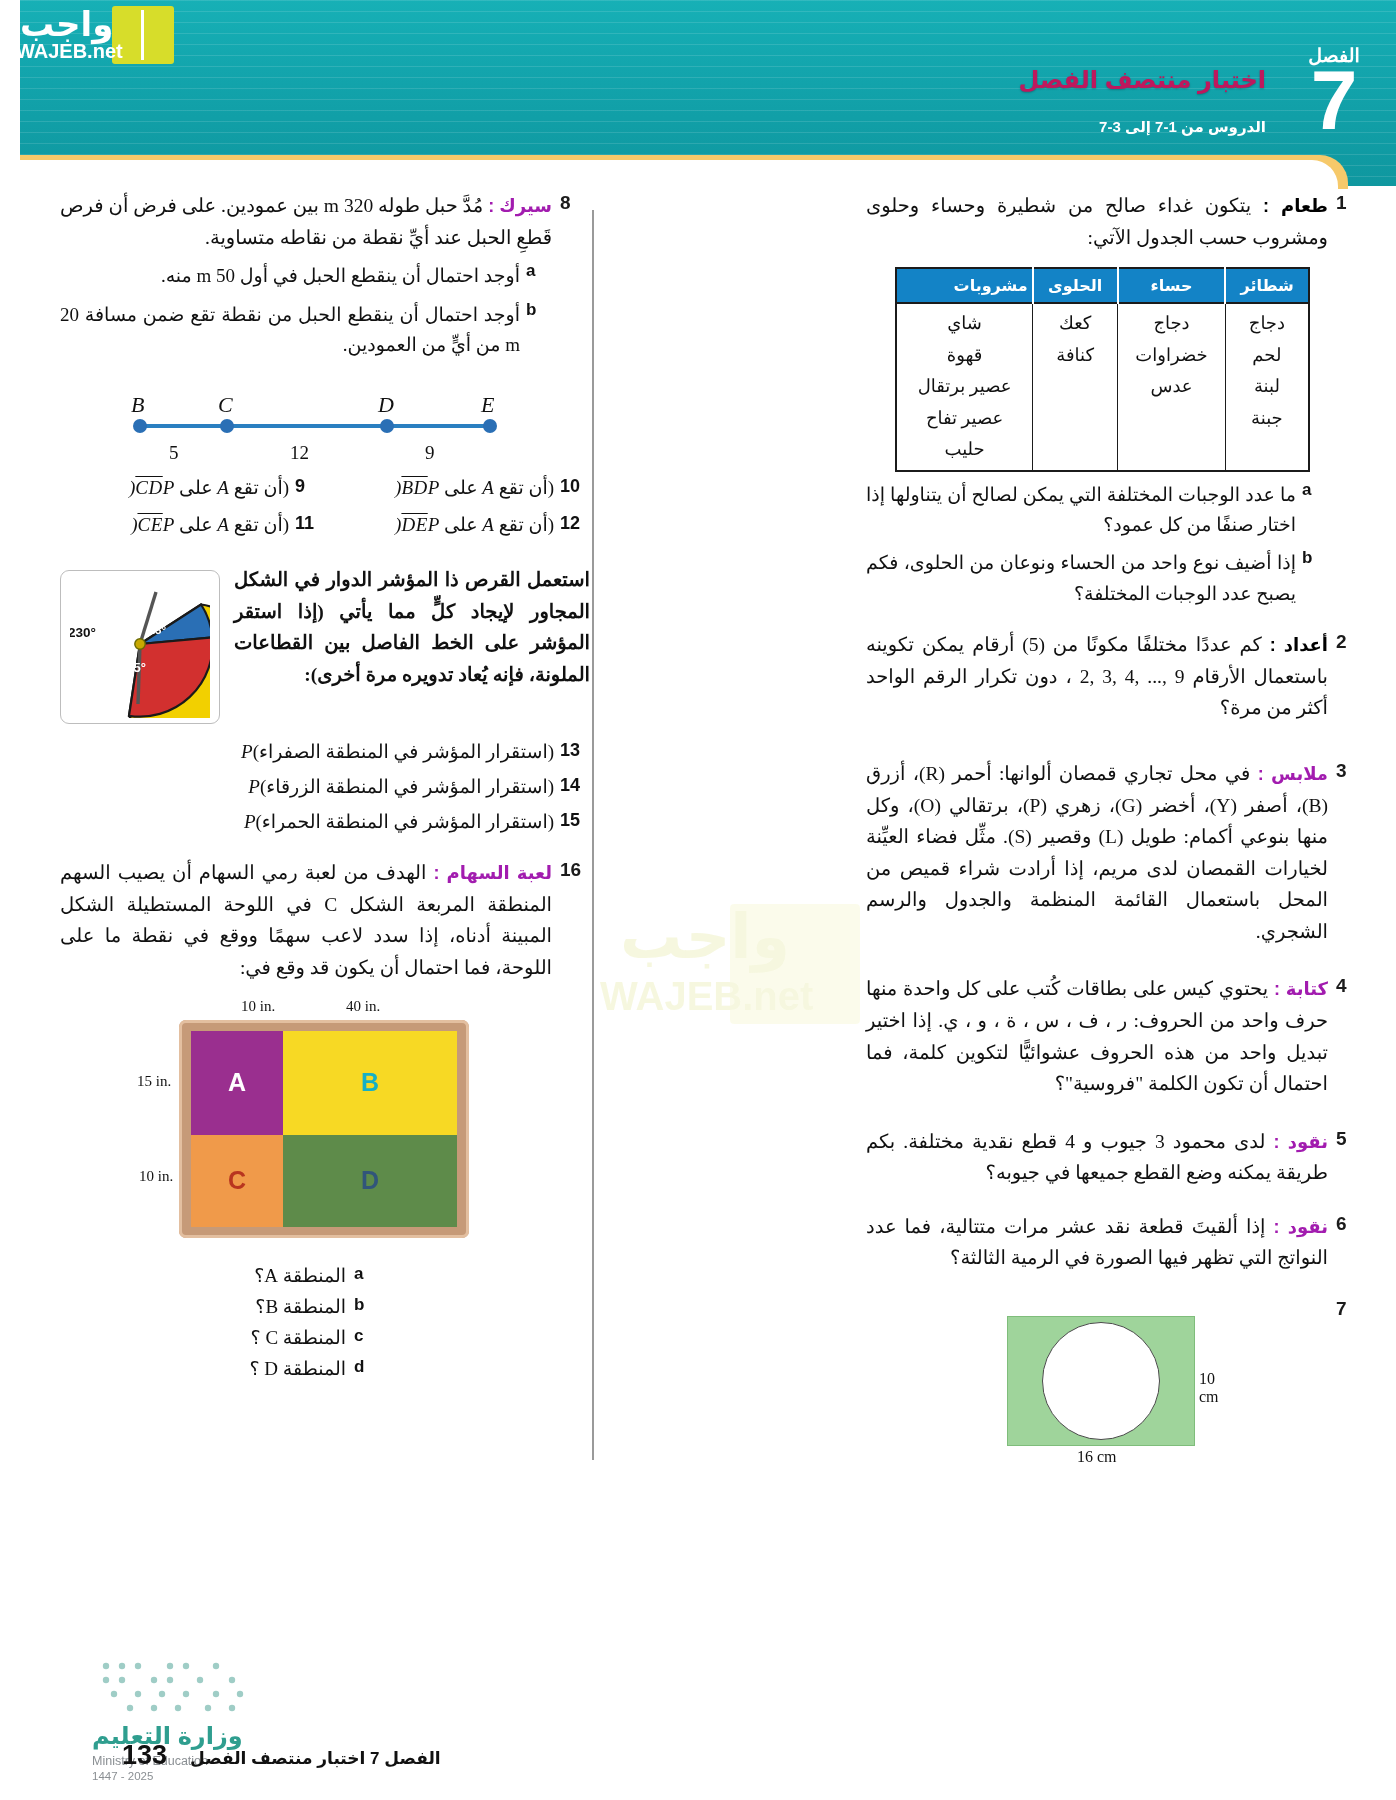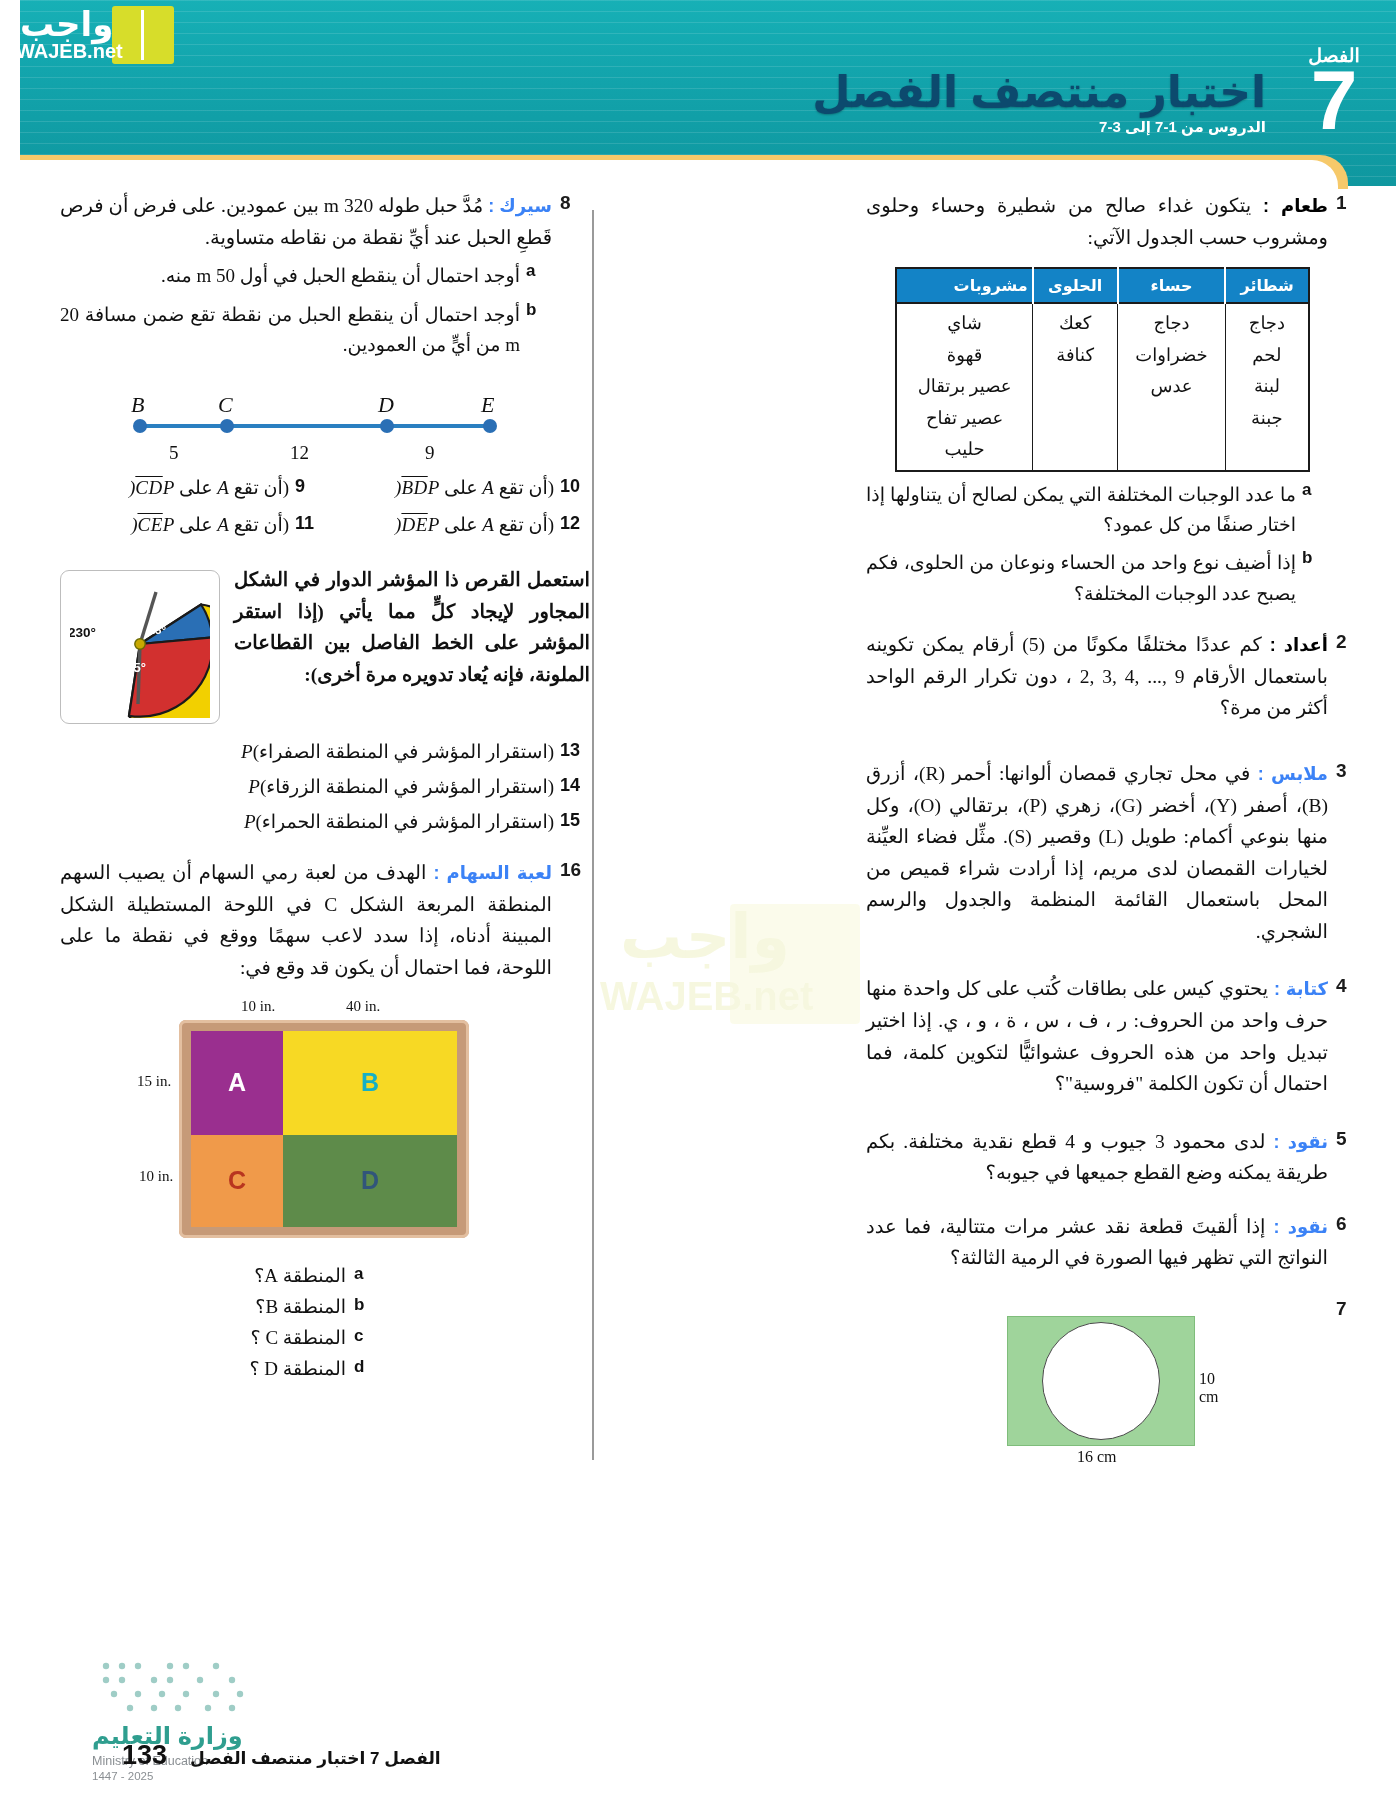--- a/index.html
+++ b/index.html
@@ -44,23 +44,23 @@
     font-family:Liberation Serif, serif;
     font-size:19px;font-weight:bold;letter-spacing:.5px;
     margin-bottom:-6px;
   }
   .chapter-num{
     font-family:"Liberation Sans","DejaVu Sans",sans-serif;
     font-size:84px;font-weight:bold;line-height:.95;
   }
   .banner-title{
     position:absolute;right:130px;top:66px;
-    color:#0c4a6e;
-    font-family:"Liberation Sans","DejaVu Sans",sans-serif;
-    font-size:44px;font-weight:bold;
+    color:#be185d;
+    font-family:"Liberation Sans","DejaVu Sans",sans-serif;
+    font-size:24px;font-weight:bold;
     letter-spacing:1px;
     text-shadow:0 1px 2px rgba(0,0,0,.25);
   }
   .banner-sub{
     position:absolute;right:130px;top:118px;
     color:#ffffff;
     font-family:"Liberation Sans","DejaVu Sans",sans-serif;
     font-size:15px;font-weight:bold;
   }
 
@@ -97,21 +97,21 @@
     display:flex;flex-direction:row;align-items:flex-start;
     margin-bottom:20px;direction:rtl;
   }
   .q-num{
     font-family:"Liberation Sans","DejaVu Sans",sans-serif;
     font-size:19px;font-weight:bold;color:#1b1b1b;
     min-width:30px;text-align:left;padding-top:2px;direction:ltr;
   }
   .q-body{flex:1;padding-right:8px;}
   .q-cat{
-    color:#3b82f6;font-weight:bold;
+    color:#a21caf;font-weight:bold;
     font-family:"Liberation Sans","DejaVu Sans",sans-serif;
     font-size:18px;
   }
   .q-cat.orange{color:#000000;}
   .q-text{
     font-size:19.5px;line-height:1.62;text-align:justify;
     font-family:"Liberation Serif","DejaVu Serif",serif;
   }
   .sub{
     display:flex;flex-direction:row;margin-top:8px;direction:rtl;

